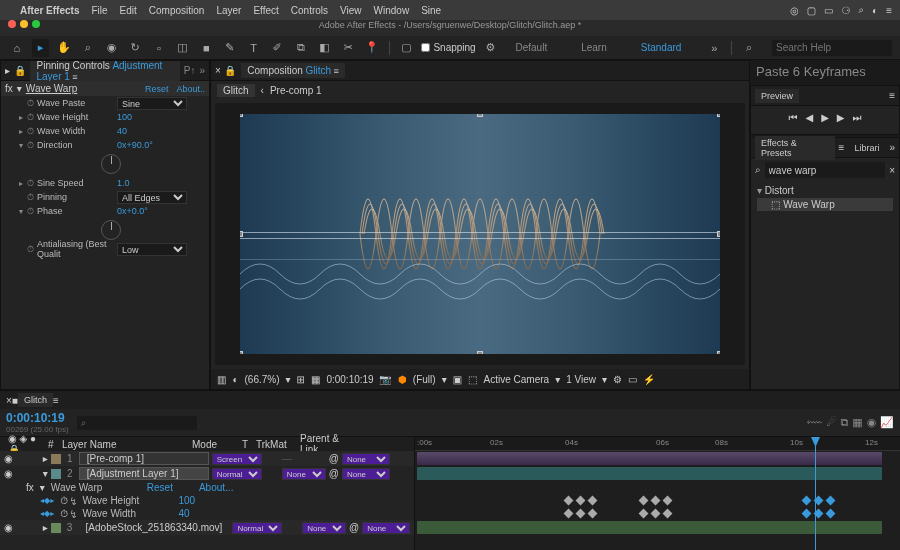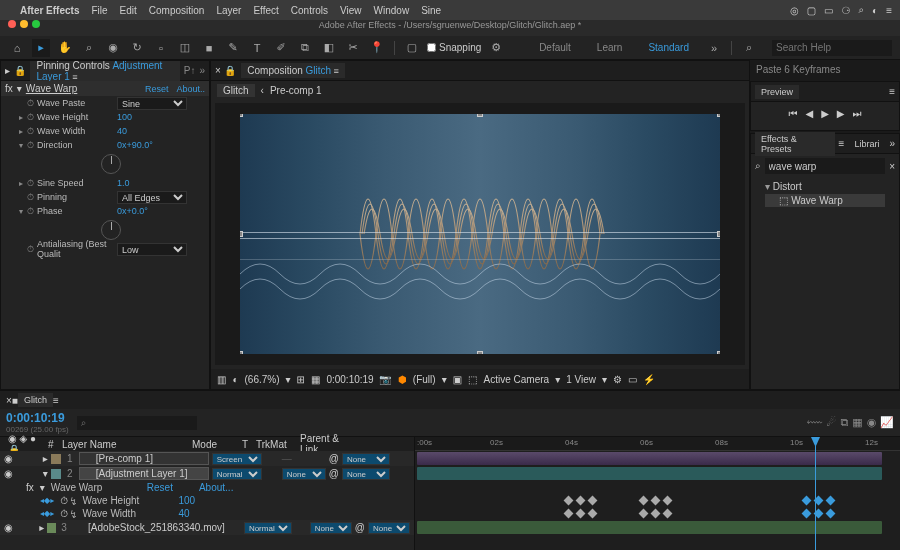--- a/index.html
+++ b/index.html
@@ -10,21 +10,21 @@
 .menubar .right{margin-left:auto;display:flex;gap:8px;align-items:center}
 .titlebar{height:16px;background:#2a2a2a;display:flex;position:relative}
 .traffic{display:flex;gap:4px;padding-left:8px}
 .traffic span{width:8px;height:8px;border-radius:50%}
 .tr-close{background:#ff5f56}.tr-min{background:#ffbd2e}.tr-max{background:#27c93f}
 .doctitle{position:absolute;left:50%;transform:translateX(-50%);font-size:9px;color:#999}
 .toolbar{height:24px;background:#232323;display:flex;align-items:center;padding:0 8px;gap:6px;border-bottom:1px solid #111}
 .toolbar .tbtn{width:18px;height:18px;display:flex;align-items:center;justify-content:center;cursor:pointer;font-size:11px;color:#aaa}
 .toolbar .tbtn.active{background:#1a1a1a}
 .toolbar .sep{width:1px;height:14px;background:#444;margin:0 2px}
-.workspace-tabs{margin-left:auto;display:flex;gap:6px}
+.workspace-tabs{margin-left:auto;display:flex;gap:14px}
 .ws-tab{padding:3px 10px;color:#888;cursor:pointer}
 .ws-tab.active{color:#3a9bdc}
 .search-help{width:120px;height:16px;background:#1a1a1a;border:none;padding:0 4px;color:#ccc;margin-left:8px}
 .main{display:flex;height:330px}
 .panel{background:#232323;border:1px solid #111;display:flex;flex-direction:column}
 .panel-tabs{height:20px;display:flex;align-items:center;background:#1e1e1e;padding:0 4px;gap:4px;border-bottom:1px solid #111}
 .panel-tab{padding:2px 6px;font-size:9px;cursor:pointer}
 .panel-tab.active{background:#2a2a2a}
 .left-col{width:210px;display:flex;flex-direction:column}
 .effect-controls{flex:1;overflow:hidden}
@@ -54,43 +54,43 @@
 .viewer-controls .vc{cursor:pointer}
 .right-col{width:150px;display:flex;flex-direction:column;gap:2px}
 .info-panel{height:60px}
 .info-body{padding:4px 6px;display:flex;justify-content:space-between;font-size:9px}
 .info-body .rgb{color:#888}
 .preview-panel{height:50px}
 .preview-controls{display:flex;justify-content:center;gap:8px;padding:6px;font-size:11px}
 .preview-controls span{cursor:pointer}
 .effects-panel{flex:1}
 .search-box{width:calc(100% - 8px);margin:4px;height:16px;background:#1a1a1a;border:none;padding:0 4px;color:#ccc}
-.fx-tree{padding:2px 14px;font-size:9px}
+.fx-tree{padding:2px 6px;font-size:9px}
 .fx-cat{color:#999;padding:1px 0}
 .fx-item{padding:1px 0 1px 14px;background:#3a3a3a;margin:1px 0}
-.paste-hint{padding:4px 6px;font-size:10px;color:#888}
+.paste-hint{padding:4px 6px;font-size:13px;color:#888}
 .timeline{height:160px;background:#232323;border-top:1px solid #111;display:flex;flex-direction:column}
 .tl-tabs{height:18px;display:flex;align-items:center;background:#1e1e1e;padding:0 6px}
 .tl-header{height:28px;display:flex;align-items:center;padding:0 6px;gap:8px;border-bottom:1px solid #111}
 .timecode{color:#3a9bdc;font-size:12px;font-weight:bold}
 .timecode-sub{color:#666;font-size:8px}
 .tl-search{width:120px;height:14px;background:#1a1a1a;border:none;padding:0 4px;color:#ccc}
 .tl-tools{margin-left:auto;display:flex;gap:4px}
 .tl-tools span{cursor:pointer;font-size:11px;color:#888}
 .tl-body{flex:1;display:flex}
 .tl-left{width:415px;display:flex;flex-direction:column;border-right:1px solid #111}
 .tl-cols{height:14px;display:flex;align-items:center;font-size:8px;color:#888;background:#1e1e1e;padding:0 4px}
 .tl-cols span{padding:0 4px}
 .layer-row{height:15px;display:flex;align-items:center;padding:0 4px;font-size:9px;gap:3px}
 .layer-row.odd{background:#282828}
 .layer-row .lnum{width:12px;text-align:center;color:#888}
 .layer-row .color-chip{width:10px;height:10px}
-.layer-row .lname{flex:0 0 130px;padding:0 16px}
+.layer-row .lname{flex:0 0 130px;padding:0 7px}
 .layer-row .lname.boxed{border:1px solid #555;background:#333}
-.layer-row select{background:#0c4a6e;border:1px solid #333;color:#ccc;font-size:8px;height:12px}
+.layer-row select{background:#4c1d95;border:1px solid #333;color:#ccc;font-size:8px;height:12px}
 .layer-prop-row{height:13px;display:flex;align-items:center;padding-left:40px;font-size:9px;gap:6px}
 .layer-prop-row .kf-nav{color:#3a9bdc;font-size:8px}
 .layer-prop-row .pname{flex:0 0 90px;color:#bbb}
 .layer-prop-row .pval{color:#3a9bdc}
 .tl-right{flex:1;position:relative;background:#1e1e1e;overflow:hidden}
 .ruler{height:14px;background:#1a1a1a;position:relative;border-bottom:1px solid #333}
 .ruler .tick{position:absolute;font-size:8px;color:#888;top:1px}
 .playhead{position:absolute;top:0;bottom:0;width:1px;background:#3a9bdc;z-index:5}
 .playhead::before{content:"";position:absolute;top:0;left:-4px;width:9px;height:10px;background:#3a9bdc;clip-path:polygon(0 0,100% 0,50% 100%)}
 .track{height:15px;position:relative}
@@ -442,21 +442,21 @@
         <select style="width:44px"><option>None</option></select>
         <span>@</span>
         <select style="width:48px"><option>None</option></select>
       </div>
     </div>
     <div class="tl-right">
       <div class="ruler">
         <span class="tick" style="left:2px">:00s</span>
         <span class="tick" style="left:75px">02s</span>
         <span class="tick" style="left:150px">04s</span>
-        <span class="tick" style="left:225px">06s</span>
+        <span class="tick" style="left:241px">06s</span>
         <span class="tick" style="left:300px">08s</span>
         <span class="tick" style="left:375px">10s</span>
         <span class="tick" style="left:450px">12s</span>
       </div>
       <div class="playhead" style="left:400px"></div>
       <div class="track">
           <div class="bar purple" style="left:2px;width:465px;background:linear-gradient(#5a4a6a,#3a2a4a)"></div>
         </div>
       <div class="track">
           <div class="bar teal" style="left:2px;width:465px"></div>

